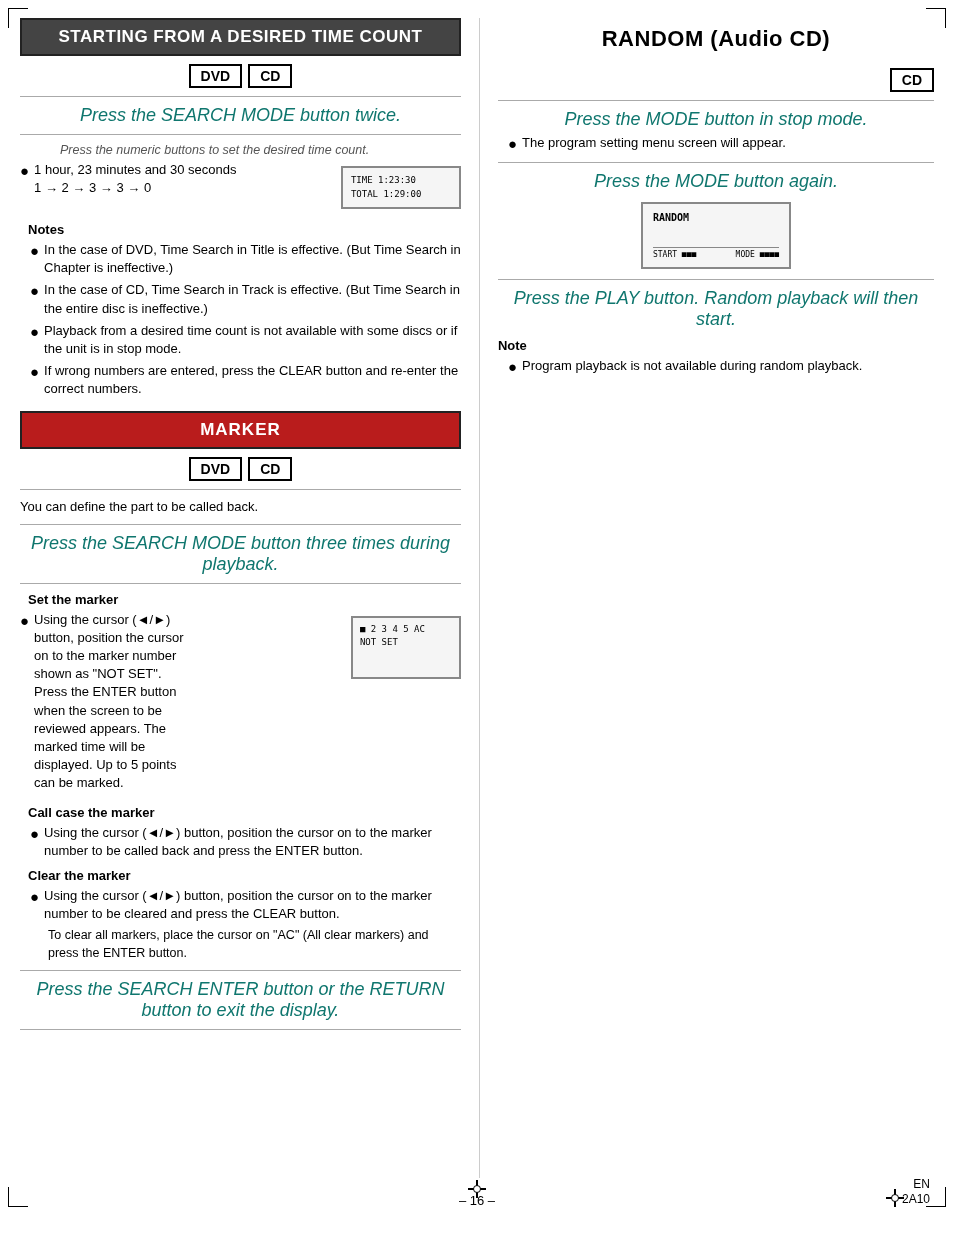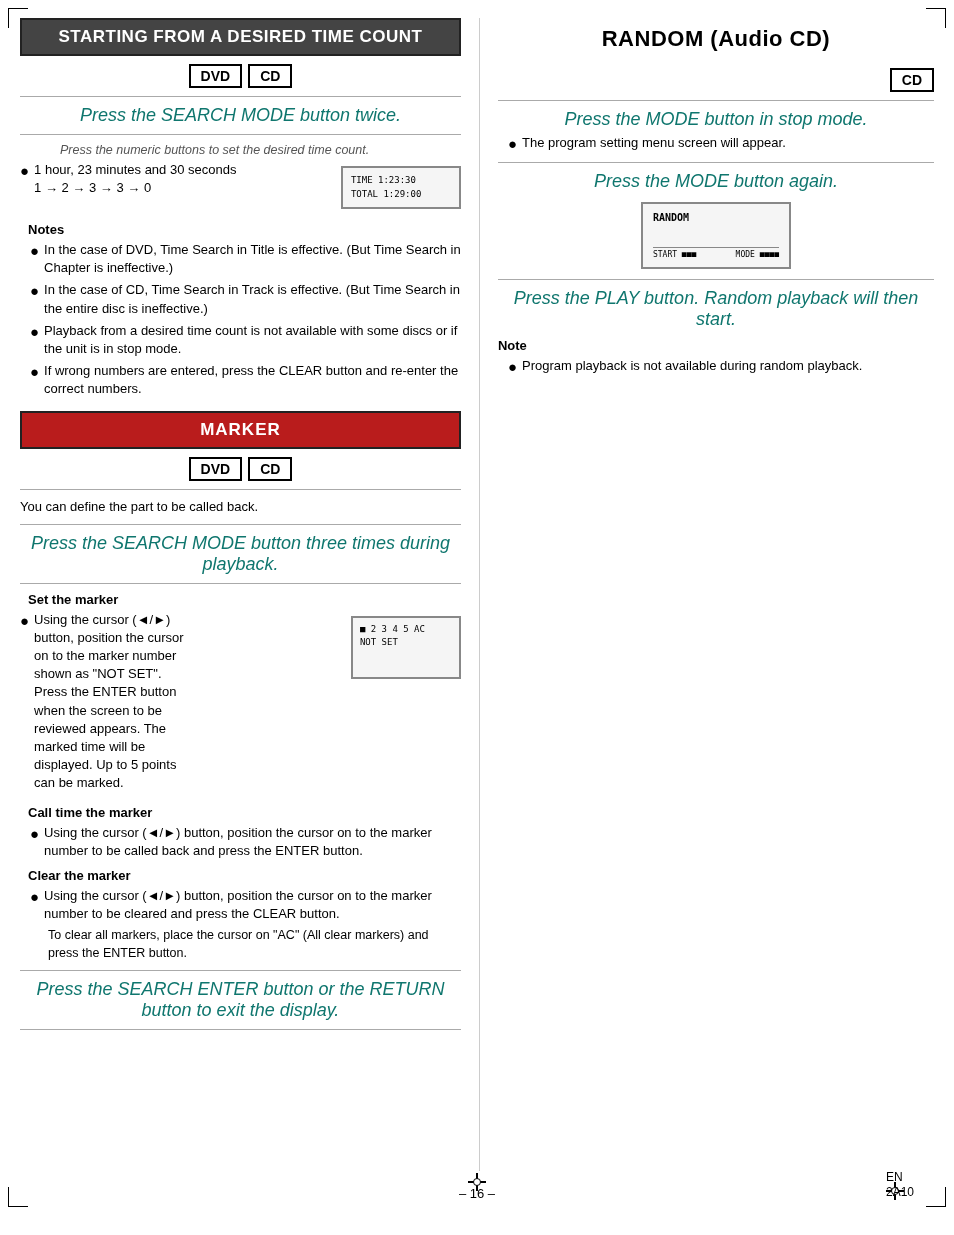--- a/index.html
+++ b/index.html
@@ -8,21 +8,21 @@
       min-height: 1235px;
       background: #fff;
       font-family: Arial, Helvetica, sans-serif;
       font-size: 13px;
       color: #000;
       position: relative;
     }
     .page {
       width: 954px;
       min-height: 1235px;
-      padding: 18px 20px 34px 20px;
+      padding: 18px 20px 27px 20px;
       display: flex;
       flex-direction: column;
       position: relative;
     }
     .columns {
       display: flex;
       flex-direction: row;
       gap: 0;
       flex: 1;
     }
@@ -186,24 +186,24 @@
       margin-top: 10px;
       padding-top: 5px;
       position: relative;
     }
     .footer-page {
       font-size: 13px;
       text-align: center;
     }
     .footer-code {
       position: absolute;
-      right: 20px;
+      right: 4px;
       bottom: 0;
       font-size: 12px;
-      text-align: left;
+      text-align: right;
       line-height: 1.3;
       margin-left: 15px;
     }
 
     
     .corner-mark {
       position: absolute;
       width: 20px;
       height: 20px;
     }
@@ -319,21 +319,21 @@
             <span class="bullet-text">Using the cursor (◄/►) button, position the cursor on to the marker number shown as "NOT SET". Press the ENTER button when the screen to be reviewed appears. The marked time will be displayed. Up to 5 points can be marked.</span>
           </div>
         </div>
         <div class="screen-mockup-marker">
           <div class="screen-inner">■ 2 3 4 5 AC</div>
           <div class="screen-inner">NOT SET</div>
           <div style="height:22px;"></div>
         </div>
       </div>
 
-      <div class="notes-header">Call time the marker</div>
+      <div class="notes-header">Call case the marker</div>
       <div class="bullet-section">
         <div class="bullet-row">
           <span class="bullet">●</span>
           <span class="bullet-text">Using the cursor (◄/►) button, position the cursor on to the marker number to be called back and press the ENTER button.</span>
         </div>
       </div>
 
       <div class="notes-header">Clear the marker</div>
       <div class="bullet-section">
         <div class="bullet-row">

